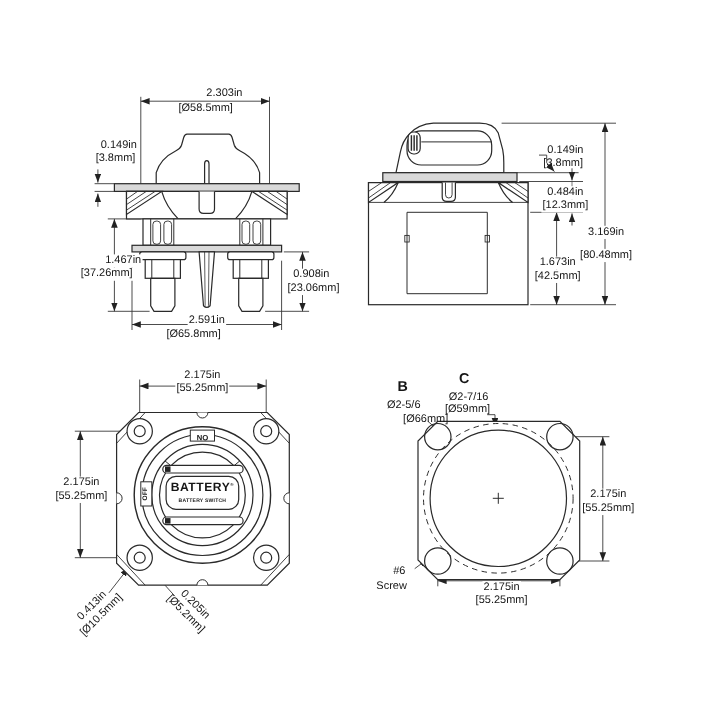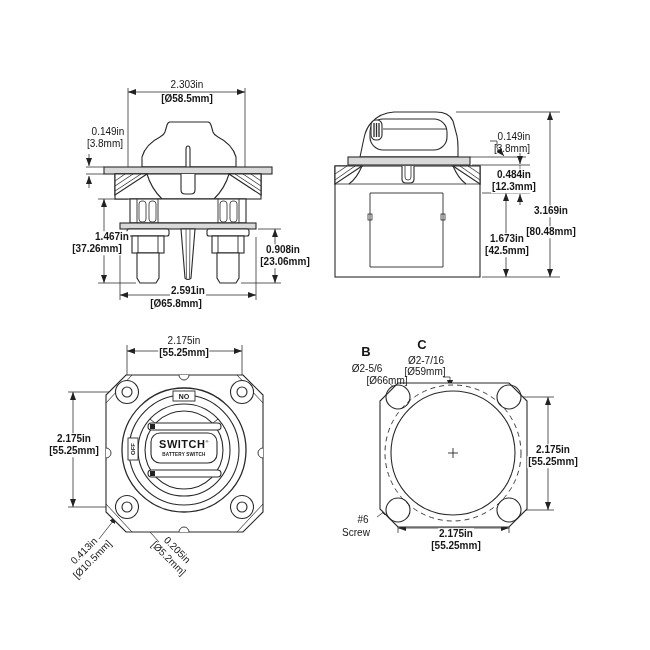--- a/index.html
+++ b/index.html
@@ -1,21 +1,21 @@
 <!DOCTYPE html>
 <html><head>
 <meta charset="utf-8">
 <style>
   html,body{margin:0;padding:0;background:#fff;}
   #canvas{position:relative;width:650px;height:650px;background:#fff;overflow:hidden;
           font-family:"Liberation Sans",sans-serif;}
   #linework{position:absolute;left:0;top:0;}
   .t{position:absolute;transform:translate(-50%,-50%);font:10px/1.15 "Liberation Sans",sans-serif;
      color:#161616;white-space:nowrap;text-align:center;}
-  .bg{background:#fff;padding:0 1px;font-weight:bold;}
+  .bg{background:#fff;padding:0 1px;}
   .big{font-size:13px;font-weight:bold;}
   .rotm45{transform:translate(-50%,-50%) rotate(-45deg);}
   .rot45{transform:translate(-50%,-50%) rotate(45deg);}
   .rot180{transform:translate(-50%,-50%) rotate(180deg);font-size:7px;font-weight:bold;}
   .rotm90{transform:translate(-50%,-50%) rotate(-90deg);font-size:6px;font-weight:bold;}
   .brand{font-size:11px;font-weight:bold;letter-spacing:.5px;}
   .brand sup{font-size:4px;}
   .product{font-size:4.6px;font-weight:bold;letter-spacing:.2px;}
 </style>
 </head>
@@ -177,21 +177,21 @@
       <circle cx="509" cy="397" r="12"></circle>
       <circle cx="398" cy="510" r="12"></circle>
       <circle cx="509" cy="510" r="12"></circle>
     </g>
     <circle cx="453" cy="453" r="62"></circle>
     <circle cx="453" cy="453" r="68" stroke-dasharray="5,4" stroke-width="0.9"></circle>
     <path d="M448,453 H458 M453,448 V458" stroke-width="0.9"></path>
   </g>
 </svg>
 
-  <div class="t" style="left:187px;top:85px">2.303in</div>
+  <div class="t" style="left:204px;top:85px">2.303in</div>
   <div class="t bg" style="left:187px;top:99px">[Ø58.5mm]</div>
   <div class="t" style="left:108px;top:132px">0.149in</div>
   <div class="t" style="left:105px;top:144px">[3.8mm]</div>
   <div class="t bg" style="left:112px;top:237px">1.467in</div>
   <div class="t bg" style="left:97px;top:249px">[37.26mm]</div>
   <div class="t bg" style="left:283px;top:250px">0.908in</div>
   <div class="t bg" style="left:285px;top:262px">[23.06mm]</div>
   <div class="t bg" style="left:188px;top:291px">2.591in</div>
   <div class="t bg" style="left:176px;top:304px">[Ø65.8mm]</div>
 
@@ -211,21 +211,21 @@
   <div class="t rotm45" style="left:88px;top:555px">
     <div>0.413in</div>
     <div>[Ø10.5mm]</div>
   </div>
   <div class="t rot45" style="left:173px;top:554px">
     <div>0.205in</div>
     <div>[Ø5.2mm]</div>
   </div>
   <div class="t rot180" style="left:184px;top:396px">ON</div>
   <div class="t rotm90" style="left:133px;top:449px">OFF</div>
-  <div class="t brand" style="left:184px;top:444px"><span>SWITCH</span><sup>®</sup></div>
+  <div class="t brand" style="left:184px;top:444px"><span>BATTERY</span><sup>®</sup></div>
   <div class="t product" style="left:184px;top:455px">BATTERY SWITCH</div>
 
   <div class="t big" style="left:366px;top:352px">B</div>
   <div class="t" style="left:367px;top:369px">Ø2-5/6</div>
   <div class="t" style="left:387px;top:381px">[Ø66mm]</div>
   <div class="t big" style="left:422px;top:345px">C</div>
   <div class="t" style="left:426px;top:361px">Ø2-7/16</div>
   <div class="t" style="left:425px;top:372px">[Ø59mm]</div>
   <div class="t bg" style="left:553px;top:450px">2.175in</div>
   <div class="t bg" style="left:553px;top:462px">[55.25mm]</div>

